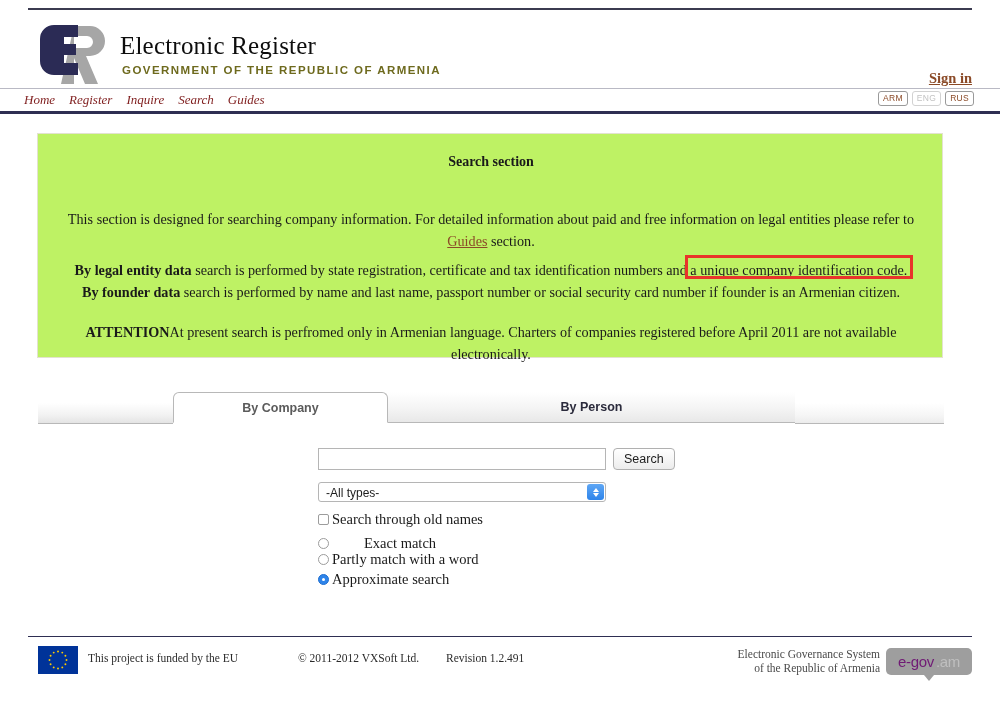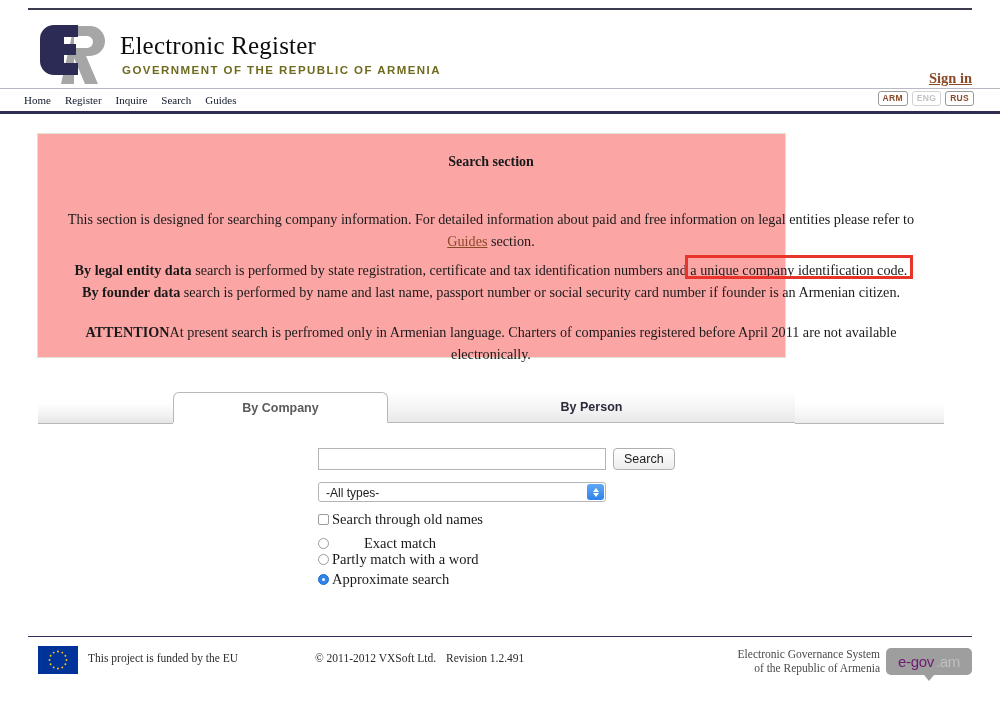--- a/index.html
+++ b/index.html
@@ -80,35 +80,36 @@
   .nav-items {
     position: absolute;
     left: 24px; top: 0;
     display: flex;
     gap: 14px;
     align-items: center;
     height: 22px;
   }
   .nav-item {
     font-family: "Liberation Serif", serif;
-    font-size: 11px;
-    color: #0f172a;
-    cursor: pointer;
-    white-space: nowrap;
+    font-size: 13px;
+    color: #7f1d1d;
+    cursor: pointer;
+    white-space: nowrap;
+    font-style: italic;
   }
   .lang-group {
     position: absolute;
     right: 26px; top: 2px;
     display: flex;
     gap: 4px;
   }
   .lang-btn {
     font-family: "Liberation Sans", sans-serif;
     font-size: 8.5px;
-    font-weight: bold;
+    font-weight: normal;
     letter-spacing: 0.3px;
     padding: 2px 4px 2px 4px;
     border: 1px solid #9a9a9a;
     border-radius: 3px;
     color: #8b4a27;
     background: #ffffff;
     line-height: 9px;
     cursor: pointer;
   }
   .lang-btn.disabled {
@@ -118,22 +119,22 @@
   .nav-rule-bottom {
     position: absolute;
     left: 0; top: 111px; width: 1000px; height: 3px;
     background: #2e2e52;
   }
 
   
   .info-panel {
     position: absolute;
     left: 37px; top: 133px;
-    width: 749px; height: 225px;
-    background: #fca5a5;
+    width: 906px; height: 225px;
+    background: #bef264;
     border: 1px solid #e3e2cf;
     box-sizing: border-box;
   }
   .info-title {
     position: absolute;
     left: 0; top: 20px; width: 906px;
     text-align: center;
     font-family: "Liberation Serif", serif;
     font-size: 14px;
     font-weight: bold;
@@ -361,21 +362,21 @@
   .footer-eu-text {
     position: absolute;
     left: 88px; top: 652px;
     font-family: "Liberation Serif", serif;
     font-size: 11.5px;
     color: #2b2b2b;
     white-space: nowrap;
   }
   .footer-copy {
     position: absolute;
-    left: 315px; top: 652px;
+    left: 298px; top: 652px;
     font-family: "Liberation Serif", serif;
     font-size: 11.5px;
     color: #2b2b2b;
     white-space: nowrap;
   }
   .footer-rev {
     position: absolute;
     left: 446px; top: 652px;
     font-family: "Liberation Serif", serif;
     font-size: 11.5px;

